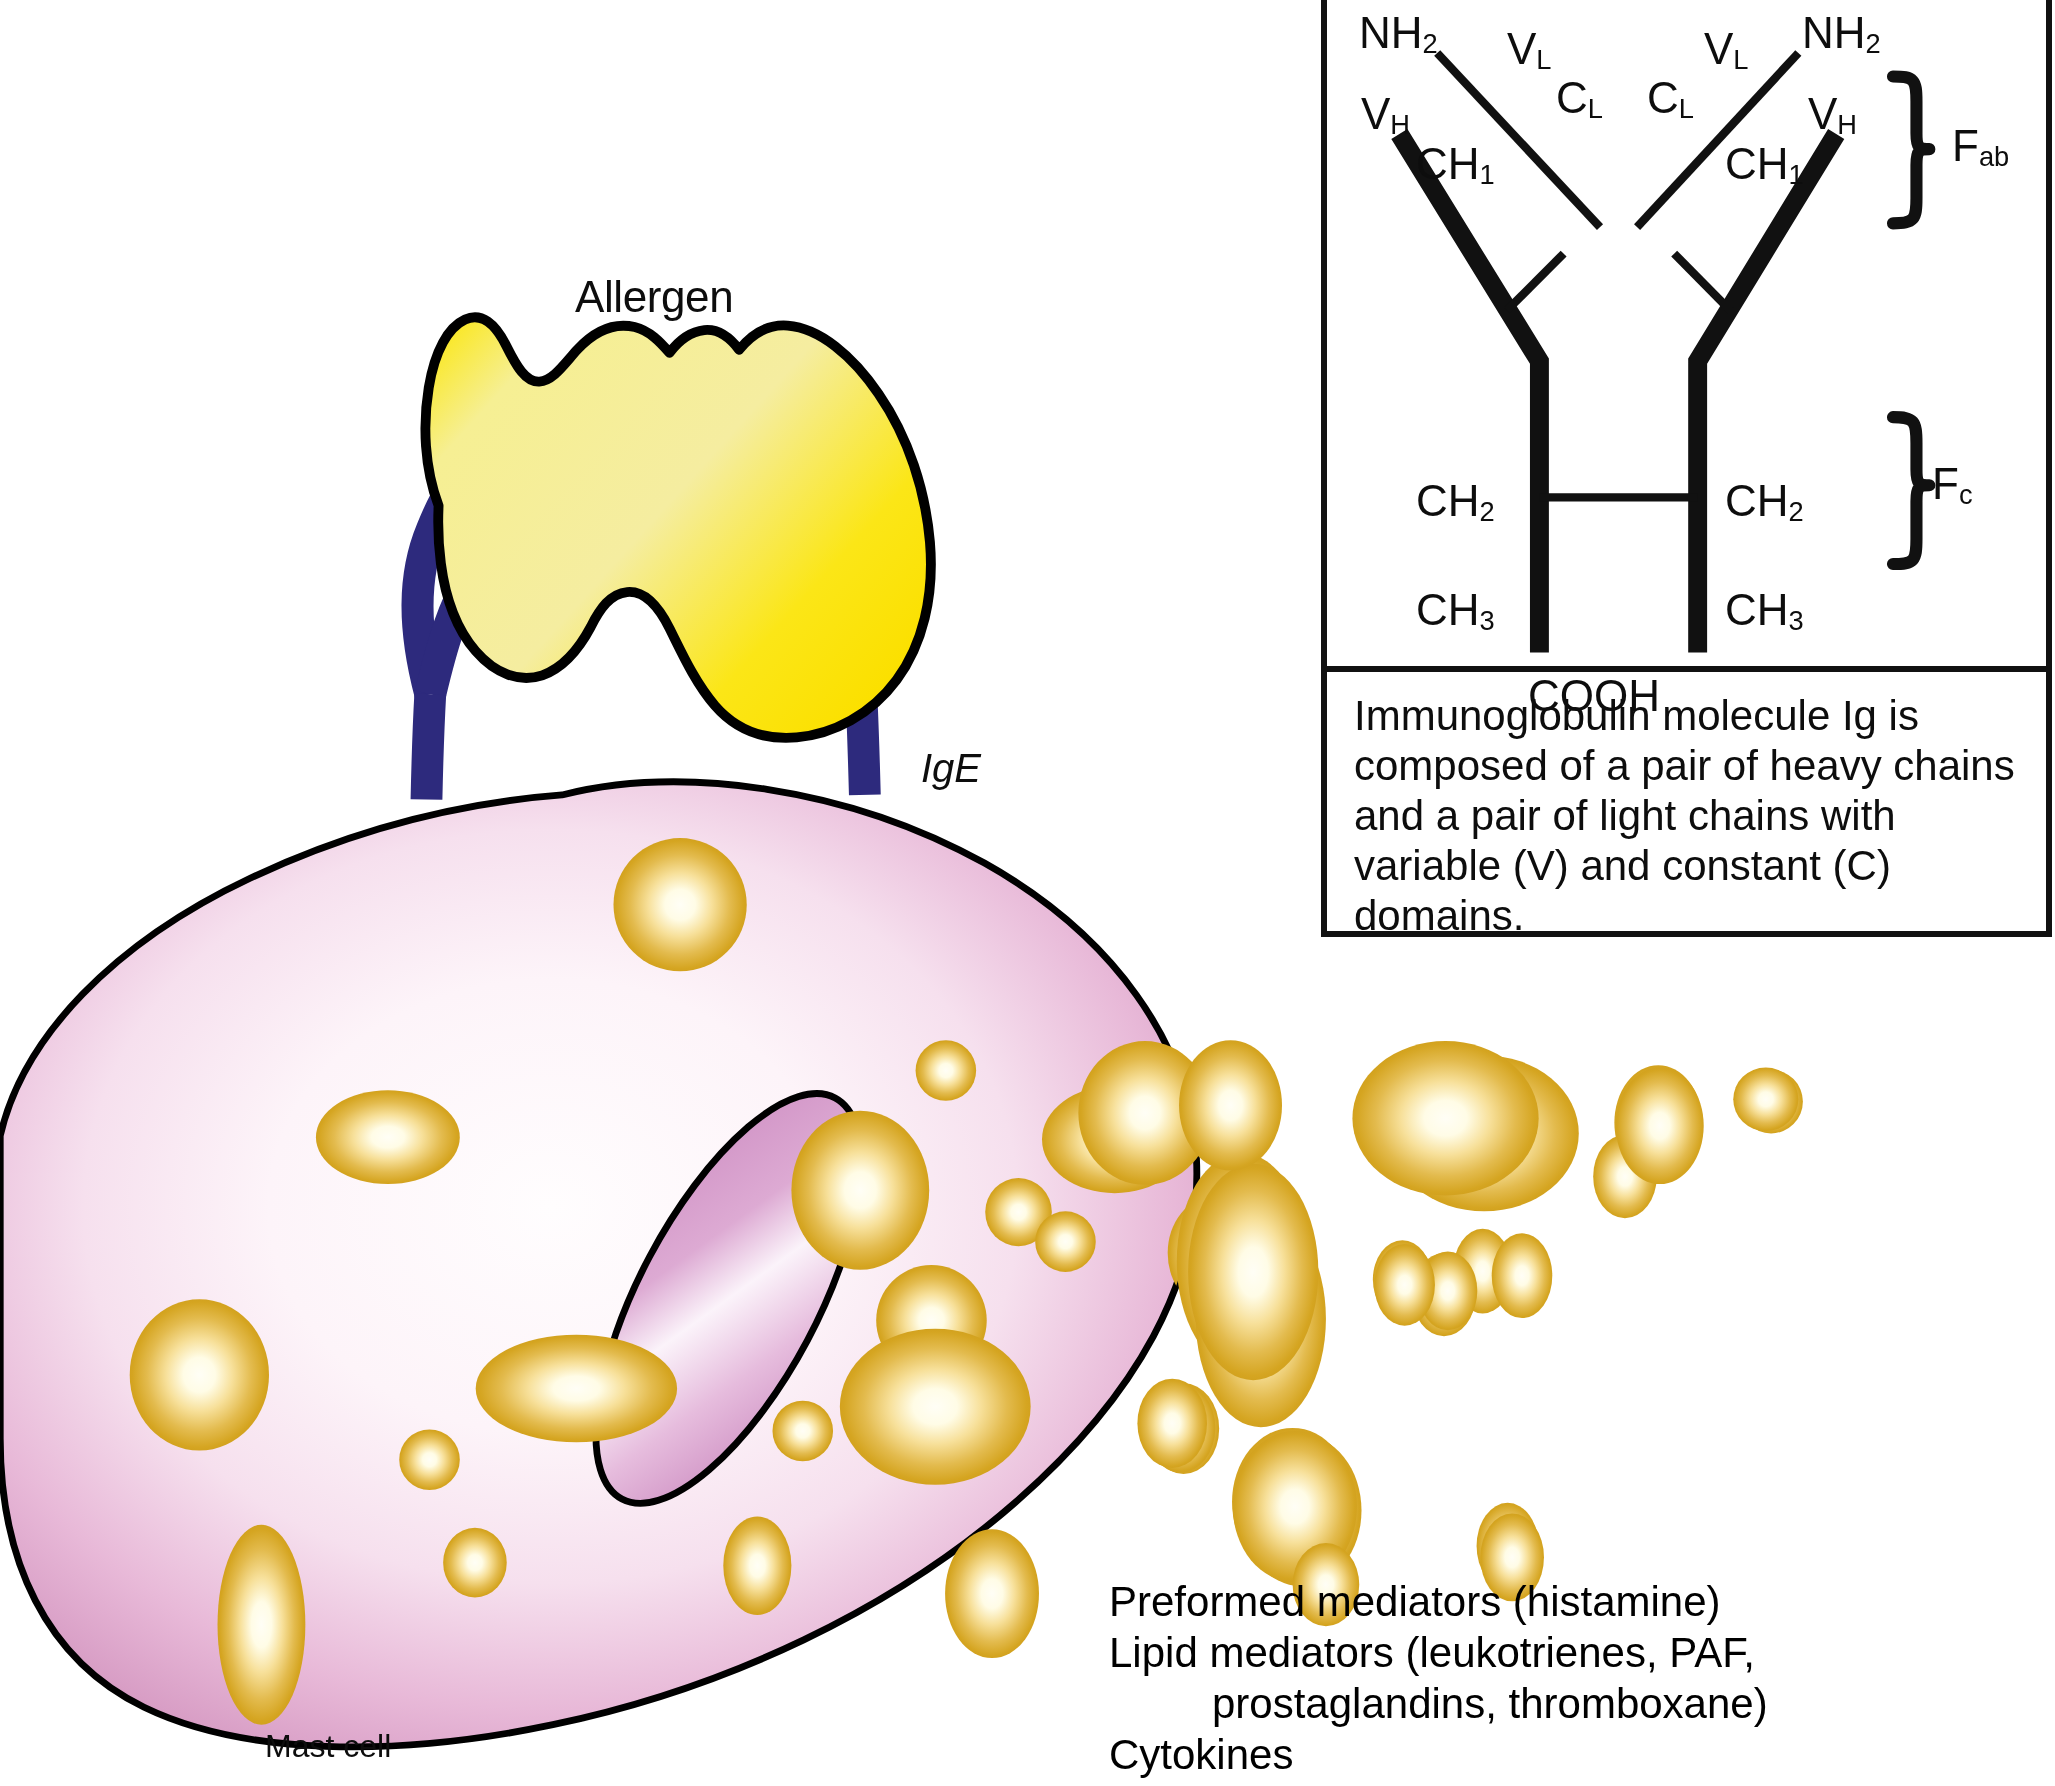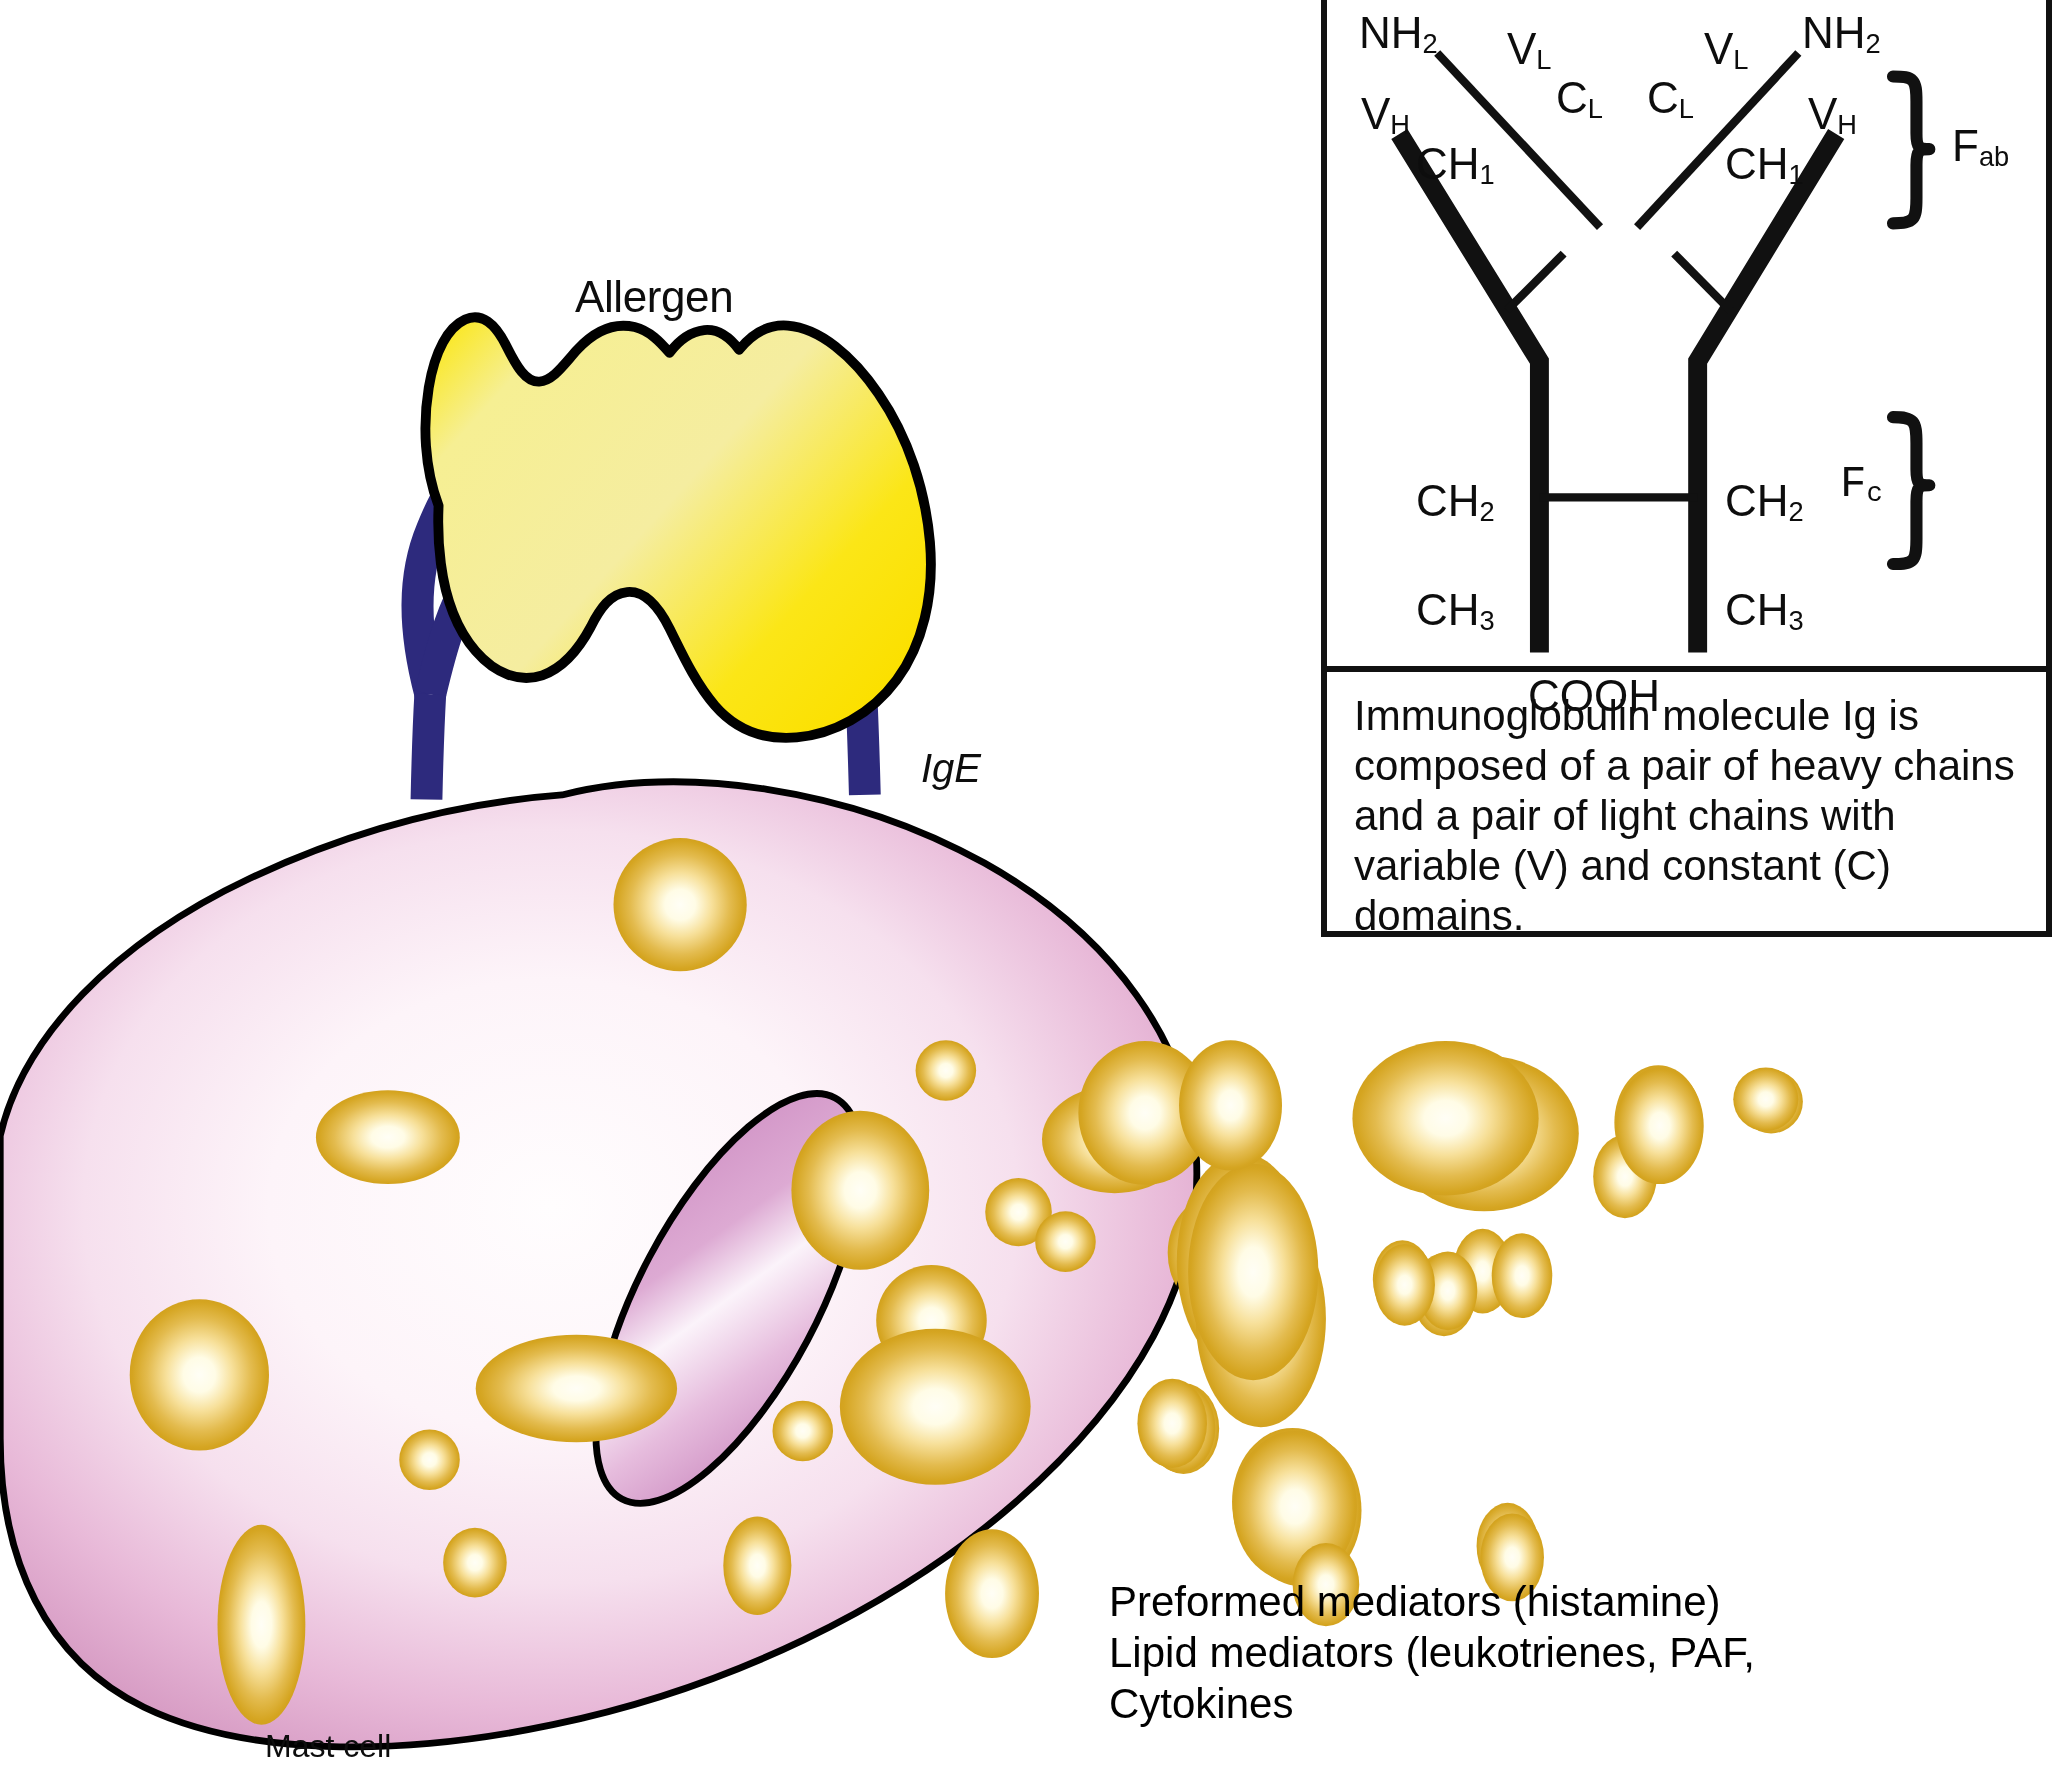--- a/index.html
+++ b/index.html
@@ -349,28 +349,29 @@
 
   <div class="ab-lbl" style="left:1416px; top:476px;"><span>CH</span><sub>2</sub></div>
   <div class="ab-lbl" style="left:1725px; top:476px;"><span>CH</span><sub>2</sub></div>
 
   <div class="ab-lbl" style="left:1416px; top:585px;"><span>CH</span><sub>3</sub></div>
   <div class="ab-lbl" style="left:1725px; top:585px;"><span>CH</span><sub>3</sub></div>
 
   <div class="ab-lbl" style="left:1528px; top:671px;"><span>COOH</span></div>
 
   <div class="ab-lbl" style="left:1952px; top:121px;"><span>F</span><sub>ab</sub></div>
-  <div class="ab-lbl" style="left:1840px; top:459px;font-family:Liberation Mono, monospace;"><span>F</span><sub>c</sub></div>
+  <div class="ab-lbl" style="left:1932px; top:459px;"><span>F</span><sub>c</sub></div>
 
   <div id="inset-caption">Immunoglobulin molecule Ig is composed of a pair of heavy chains and a pair of light chains with variable (V) and constant (C) domains.</div>
 
   <div class="txt" id="allergen-label">Allergen</div>
   <div class="txt" id="ige-label">IgE</div>
   <div class="txt" id="mastcell-label">Mast cell</div>
 
   <div id="mediators">
     <span class="line">Preformed mediators (histamine)</span>
     <span class="line">Lipid mediators (leukotrienes, PAF,</span>
+    <span class="line indent">prostaglandins, thromboxane)</span>
     <span class="line">Cytokines</span>
   </div>
 
 </div>
 
 
 </body></html>

